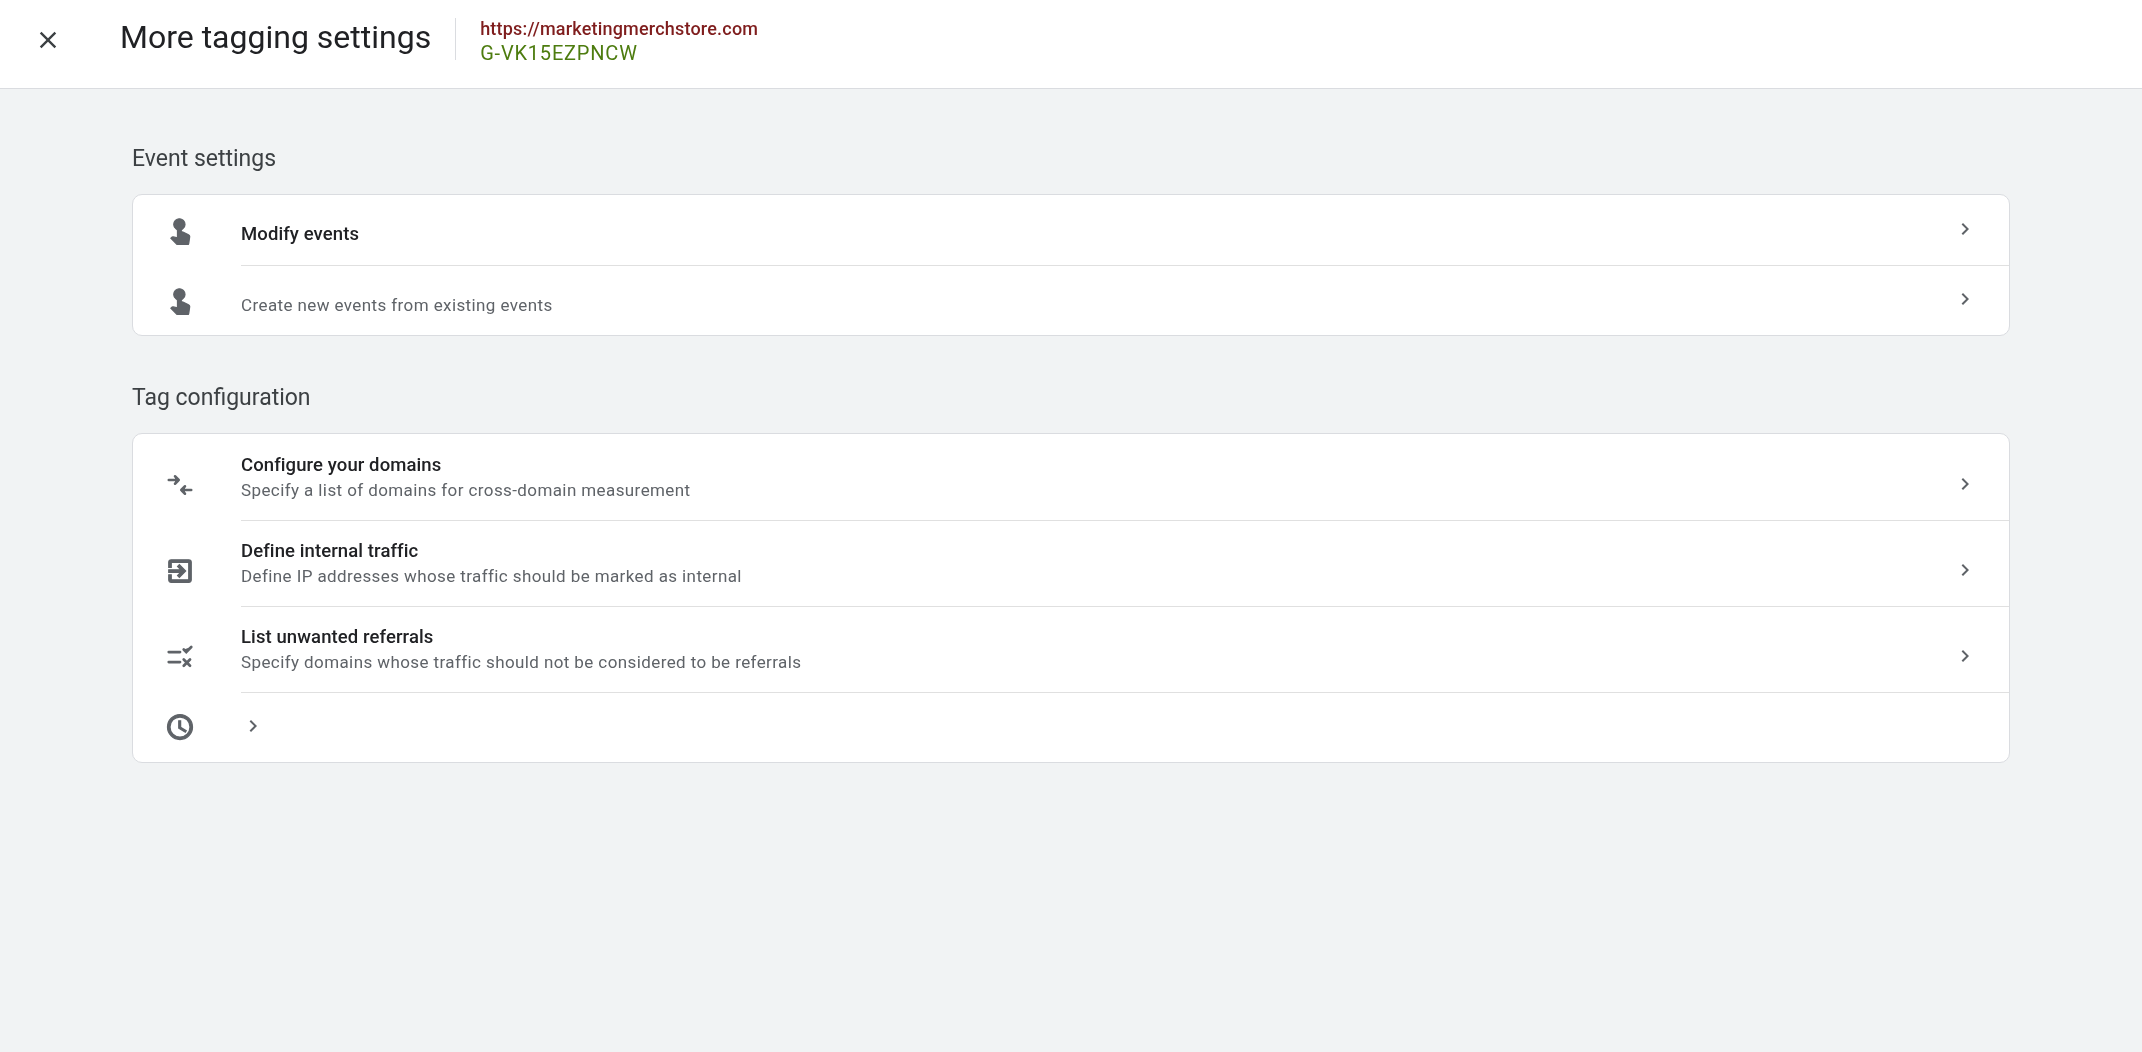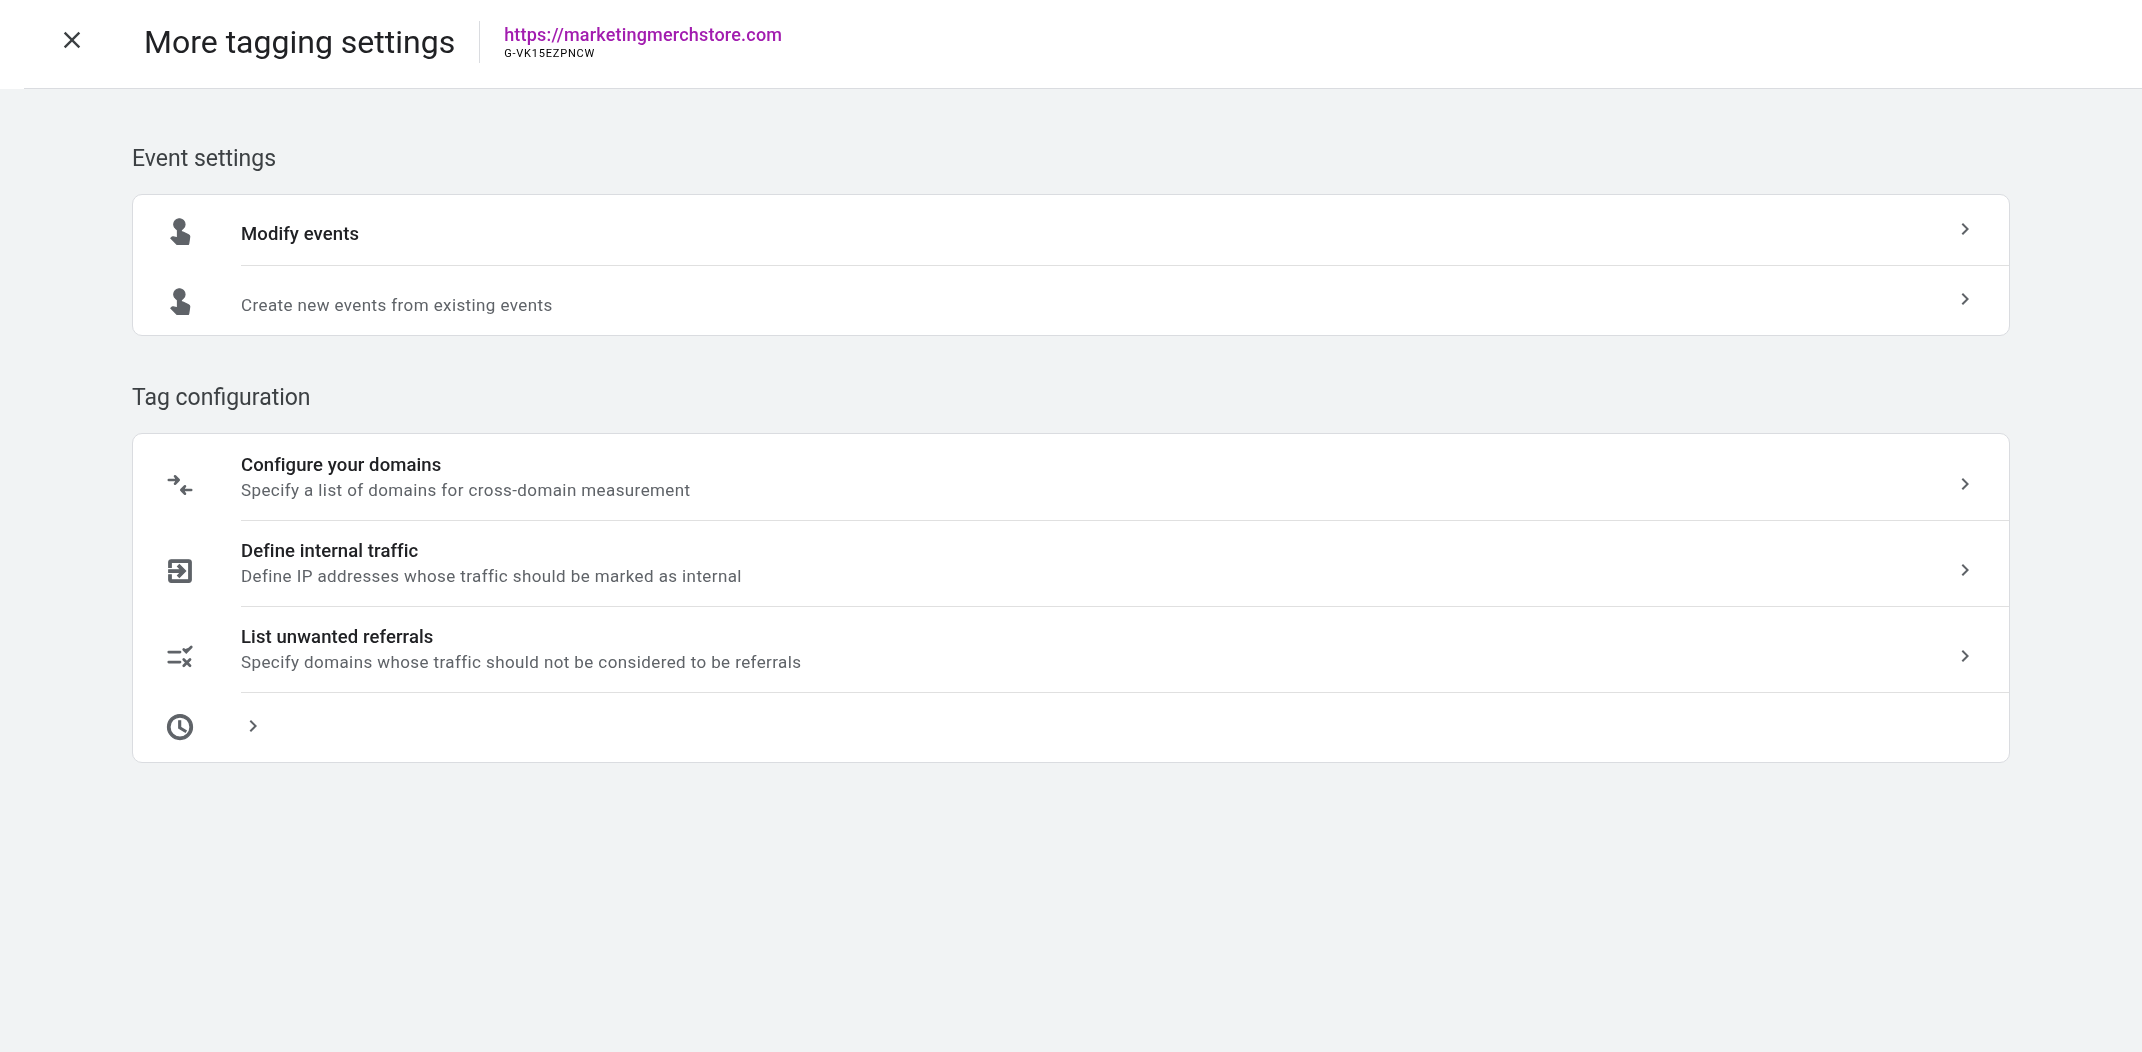--- a/index.html
+++ b/index.html
@@ -7,25 +7,23 @@
   padding: 0;
   box-sizing: border-box;
   font-family: 'Google Sans', Roboto, Arial, sans-serif;
 }
 body {
   background: #fff;
   width: 2142px;
 }
 .header {
   display: flex;
-  align-items: center;
   padding: 18px 24px 22px 24px;
   background: #fff;
   border-bottom: 1px solid #dadce0;
-  margin-left: 24px;
 }
 .close-btn {
   width: 48px;
   height: 48px;
   display: flex;
   align-items: center;
   justify-content: center;
   cursor: pointer;
   border-radius: 50%;
 }
@@ -47,26 +45,26 @@
   background: #dadce0;
   margin: 0 24px;
 }
 .url-block {
   display: flex;
   flex-direction: column;
 }
 .url-main {
   font-size: 18px;
   font-weight: 500;
-  color: #a21caf;
+  color: #7f1d1d;
   letter-spacing: 0.2px;
 }
 .url-sub {
-  font-size: 11px;
-  color: #000000;
+  font-size: 20px;
+  color: #4d7c0f;
   letter-spacing: 0.8px;
   margin-top: 2px;
 }
 .content {
   background: #f1f3f4;
   padding: 56px 132px 40px 132px;
   min-height: 976px;
 }
 .section-heading {
   font-size: 23px;

